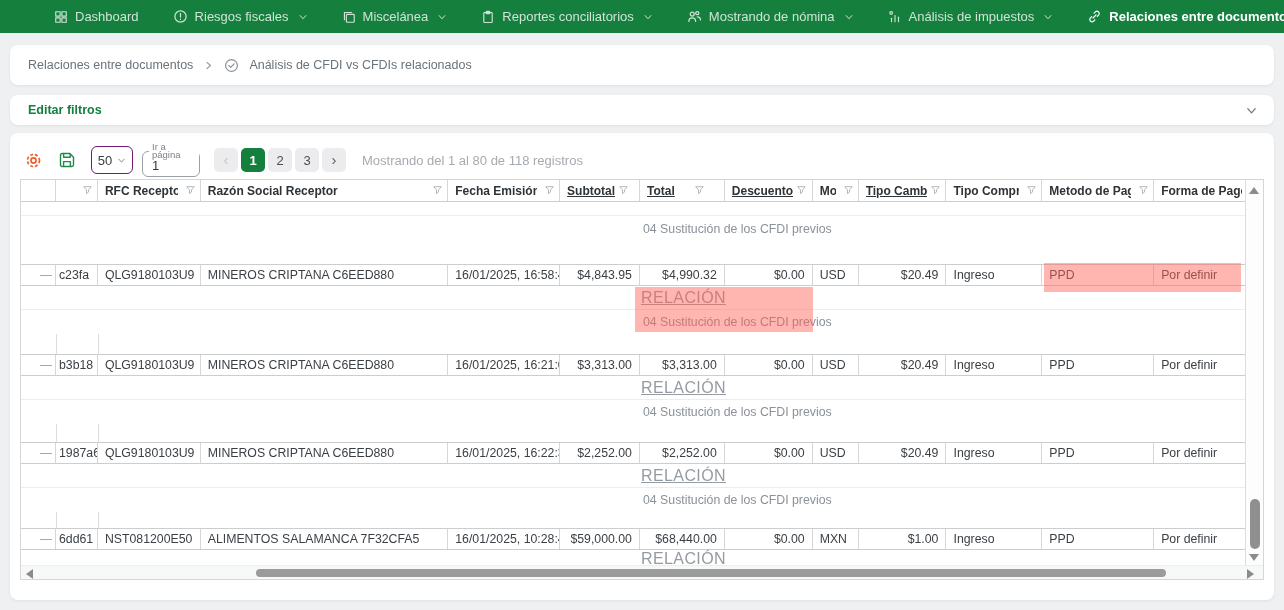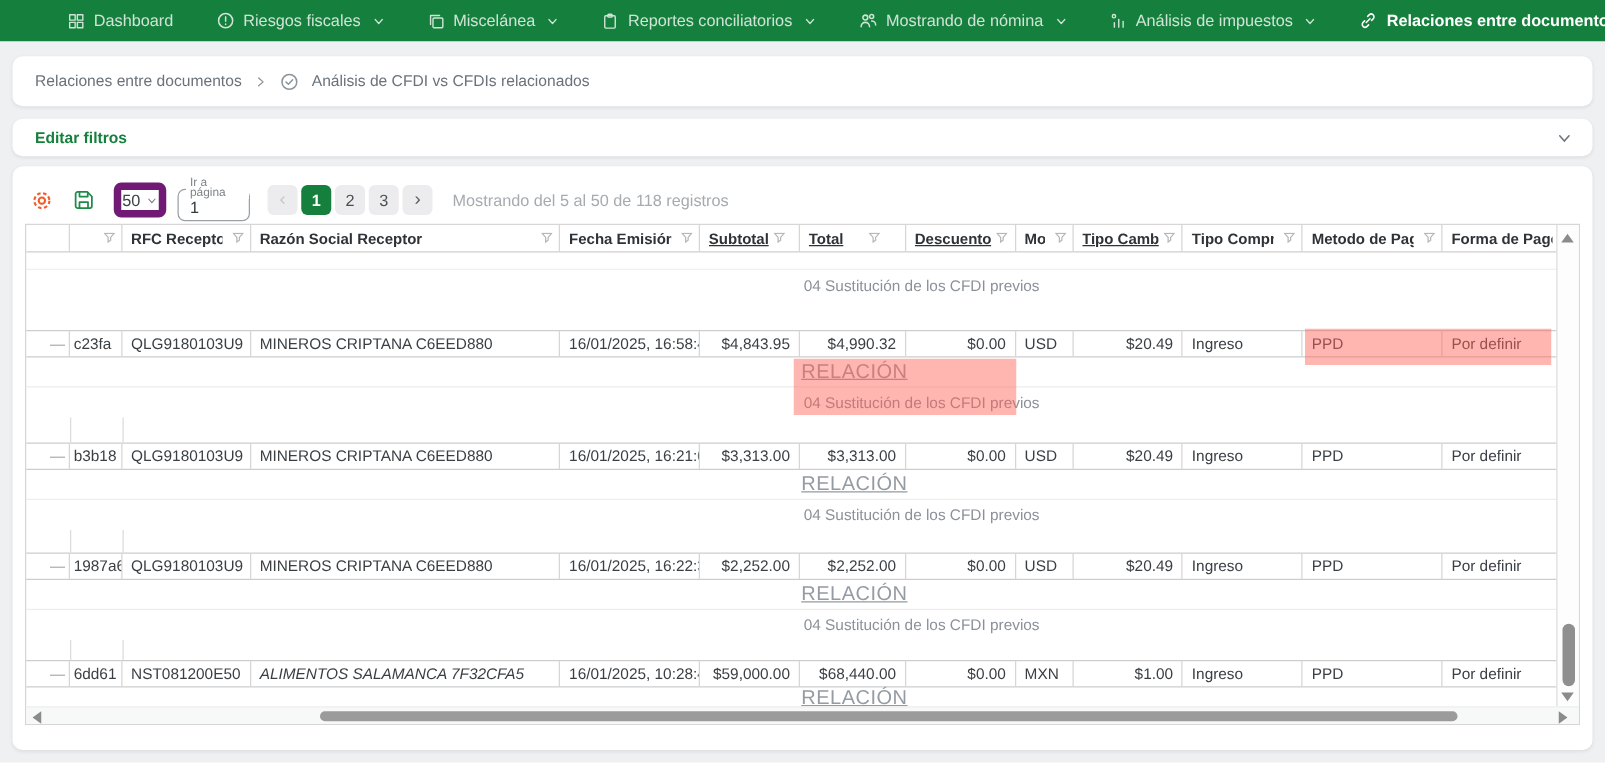--- a/index.html
+++ b/index.html
@@ -44,21 +44,21 @@
   
   .table-card{left:10px;top:133px;width:1264px;height:467px;overflow:hidden;}
   .toolbar{
     position:absolute;left:14px;top:8px;height:38px;right:14px;
     display:flex;align-items:center;
   }
   .tool-btn{cursor:pointer;flex:0 0 auto;}
   .gear{margin-right:15px;}
   .save{margin-right:15px;}
   .pgsize{
-    width:42px;height:28px;border:6px solid #701a75;border-radius:6px;
+    width:42px;height:28px;border:1px solid #701a75;border-radius:6px;
     display:flex;align-items:center;justify-content:center;gap:5px;
     font-size:13px;color:#3c4247;cursor:pointer;margin-right:9px;box-sizing:border-box;
   }
   .pgsize svg{stroke:#6f777e;fill:none;stroke-width:1.3;stroke-linecap:round;}
   .goto{
     width:58px;height:34px;border:1px solid #9aa0a5;border-radius:6px;margin:0;
     padding:0;position:relative;box-sizing:border-box;margin-right:8px;
   }
   .goto legend{
     font-size:9.5px;color:#7d8389;margin-left:6px;padding:0 3px;line-height:8px;
@@ -303,21 +303,21 @@
       <legend>Ir a página</legend>
       <div class="goto-val">1</div>
     </fieldset>
     <div class="pager">
       <div class="pbtn arrow disabled">‹</div>
       <div class="pbtn current">1</div>
       <div class="pbtn">2</div>
       <div class="pbtn">3</div>
       <div class="pbtn arrow">›</div>
     </div>
-    <div class="pginfo">Mostrando del 5 al 50 de 118 registros</div>
+    <div class="pginfo">Mostrando del 1 al 80 de 118 registros</div>
   </div>
 
   <div class="tablewrap">
     <div class="tgrid">
       <div class="thead">
           <div class="th" style="width: 35px;">
             <span class="lbl"></span>
           </div>
           <div class="th" style="width: 42px;">
             <span class="lbl"></span>
@@ -499,21 +499,21 @@
             <span class="rel-val">04 Sustitución de los CFDI previos</span>
           </div>
           <div class="gspacer" style="height: 16px;">
             <div class="vseg" style="left: 35px;"></div>
             <div class="vseg" style="left: 77px;"></div>
           </div>
           <div class="mrow">
             <div class="td expand" style="width: 35px;">—</div>
             <div class="td uuid" style="width: 42px;">6dd61</div>
             <div class="td" style="width: 103px;">NST081200E50</div>
-            <div class="td" style="width: 248px; font-style: italic;">ALIMENTOS SALAMANCA 7F32CFA5</div>
+            <div class="td" style="width: 248px;">ALIMENTOS SALAMANCA 7F32CFA5</div>
             <div class="td" style="width: 112px;">16/01/2025, 10:28:47</div>
             <div class="td al-r" style="width: 80px;">$59,000.00</div>
             <div class="td al-r" style="width: 85px;">$68,440.00</div>
             <div class="td al-r" style="width: 88px;">$0.00</div>
             <div class="td" style="width: 46px;">MXN</div>
             <div class="td al-r" style="width: 88px;">$1.00</div>
             <div class="td" style="width: 96px;">Ingreso</div>
             <div class="td" style="width: 112px;">PPD</div>
             <div class="td" style="width: 93px;">Por definir</div>
           </div>

